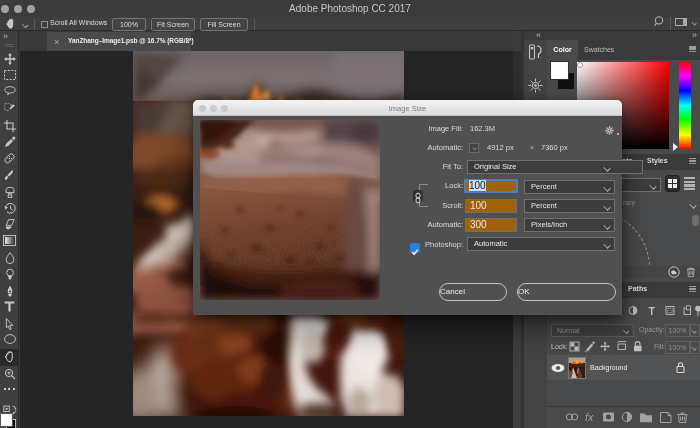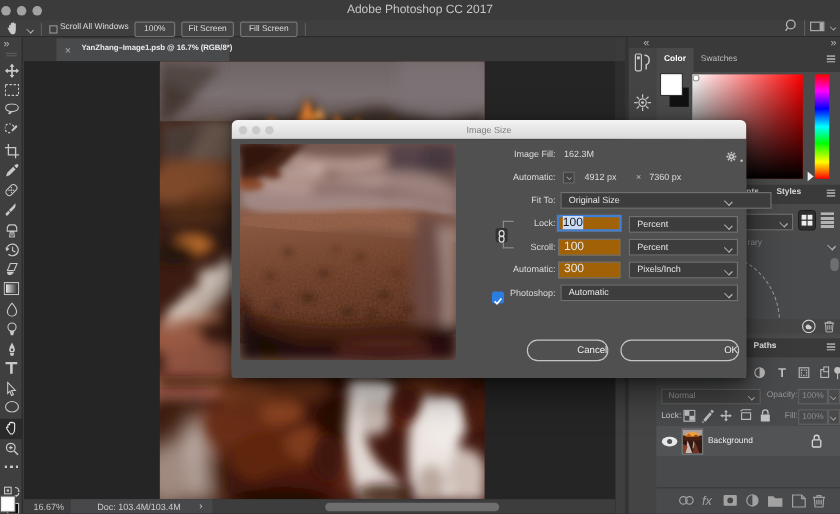--- a/index.html
+++ b/index.html
@@ -15,21 +15,21 @@
   background:linear-gradient(#9a9a9a 0 1.5px,transparent 1.5px 2.4px,#9a9a9a 2.4px 3.8px,transparent 3.8px 4.6px,#9a9a9a 4.6px 6px); }
 .chev { position:absolute; width:7px; height:7px; }
 .chev:before { content:""; position:absolute; left:0; top:1px; width:5px; height:5px;
   border-right:1.4px solid #b9b9b9; border-bottom:1.4px solid #b9b9b9; transform:rotate(45deg) scale(1,.72); }
 .dlabel { position:absolute; color:#dcdcdc; font-size:7.5px; white-space:nowrap; }
 .dinput { position:absolute; height:14px; background:#a16207; border:1px solid #707071;
   color:#e6e6e6; font-size:10px; line-height:12px; padding-left:4px; }
 .ddrop { position:absolute; height:14px; background:#3d3d3e; border:1px solid #707071;
   color:#e6e6e6; font-size:7.5px; line-height:12px; padding-left:6px; }
 .dbtn { position:absolute; height:18px; border:1px solid #c4c4c4; border-radius:9px;
-  color:#ededed; font-size:8px; text-align:right; line-height:16px; }
+  color:#ededed; font-size:8px; text-align:left; line-height:16px; }
 .p9 { position:absolute; font-size:7px; white-space:nowrap; }
 .tool { position:absolute; left:0; width:19px; height:16px; }
 .tool svg { display:block; margin:2px auto 0; }
 </style></head>
 <body>
 <div id="stage">
 
 <div class="abs" style="left:0;top:0;width:700px;height:17px;background:#3b3b3c">
   <div class="mbtn" style="left:1px"></div>
   <div class="mbtn" style="left:14px"></div>
@@ -300,27 +300,20 @@
 <ellipse cx="226" cy="352" rx="12" ry="16" fill="#baa89e"></ellipse>
 </g>
 <g filter="url(#b6)">
 <ellipse cx="205" cy="286" rx="10" ry="14" fill="#49190c"></ellipse>
 <ellipse cx="140" cy="330" rx="12" ry="20" fill="#40160a"></ellipse>
 <ellipse cx="266" cy="290" rx="10" ry="16" fill="#4e1e0e"></ellipse>
 <ellipse cx="188" cy="360" rx="24" ry="8" fill="#2e1006" opacity="0.8"></ellipse>
 <ellipse cx="246" cy="268" rx="18" ry="6" fill="#571f0b"></ellipse>
 </g>
 </svg></div>
-  <div class="abs" style="left:0;top:365px;width:493px;height:12px;background:#3d3d3e">
-    <span class="abs nw" style="left:8px;top:2px;color:#c3c3c3;font-size:7.5px">16.67%</span>
-    <div class="abs" style="left:39px;top:0;width:118px;height:12px;background:#48484a"></div>
-    <span class="abs nw" style="left:61px;top:2px;color:#cdcdcd;font-size:7.5px">Doc: 103.4M/103.4M</span>
-    <span class="abs nw" style="left:146px;top:1px;color:#cdcdcd;font-size:8px">›</span>
-    <div class="abs" style="left:251px;top:3px;width:145px;height:7px;border-radius:4px;background:#6e6e6f"></div>
-  </div>
 </div>
 
 <div class="abs" style="left:513px;top:51px;width:8px;height:377px;background:#2e2e2f"></div>
 <div class="abs" style="left:513px;top:300px;width:8px;height:128px;background:#3f3f40"></div>
 <div class="abs" style="left:521px;top:31px;width:3px;height:397px;background:#343435"></div>
 
 <div class="abs" id="rightarea" style="left:524px;top:31px;width:176px;height:397px;background:#444445">
   <div class="abs" style="left:0;top:0;width:176px;height:9px;background:#3a3a3b"></div>
   <div class="abs" style="left:12px;top:-1px;color:#b9b9b9;font-size:9px;letter-spacing:-1.5px">«</div>
   <div class="abs" style="left:168px;top:-1px;color:#b9b9b9;font-size:9px;letter-spacing:-1.5px">»</div>

